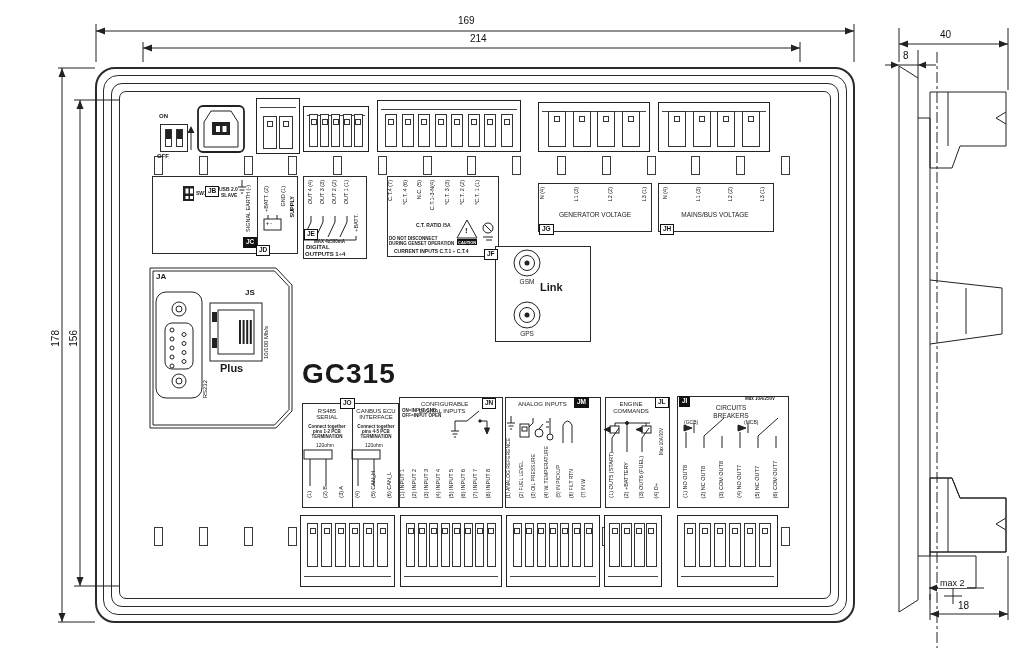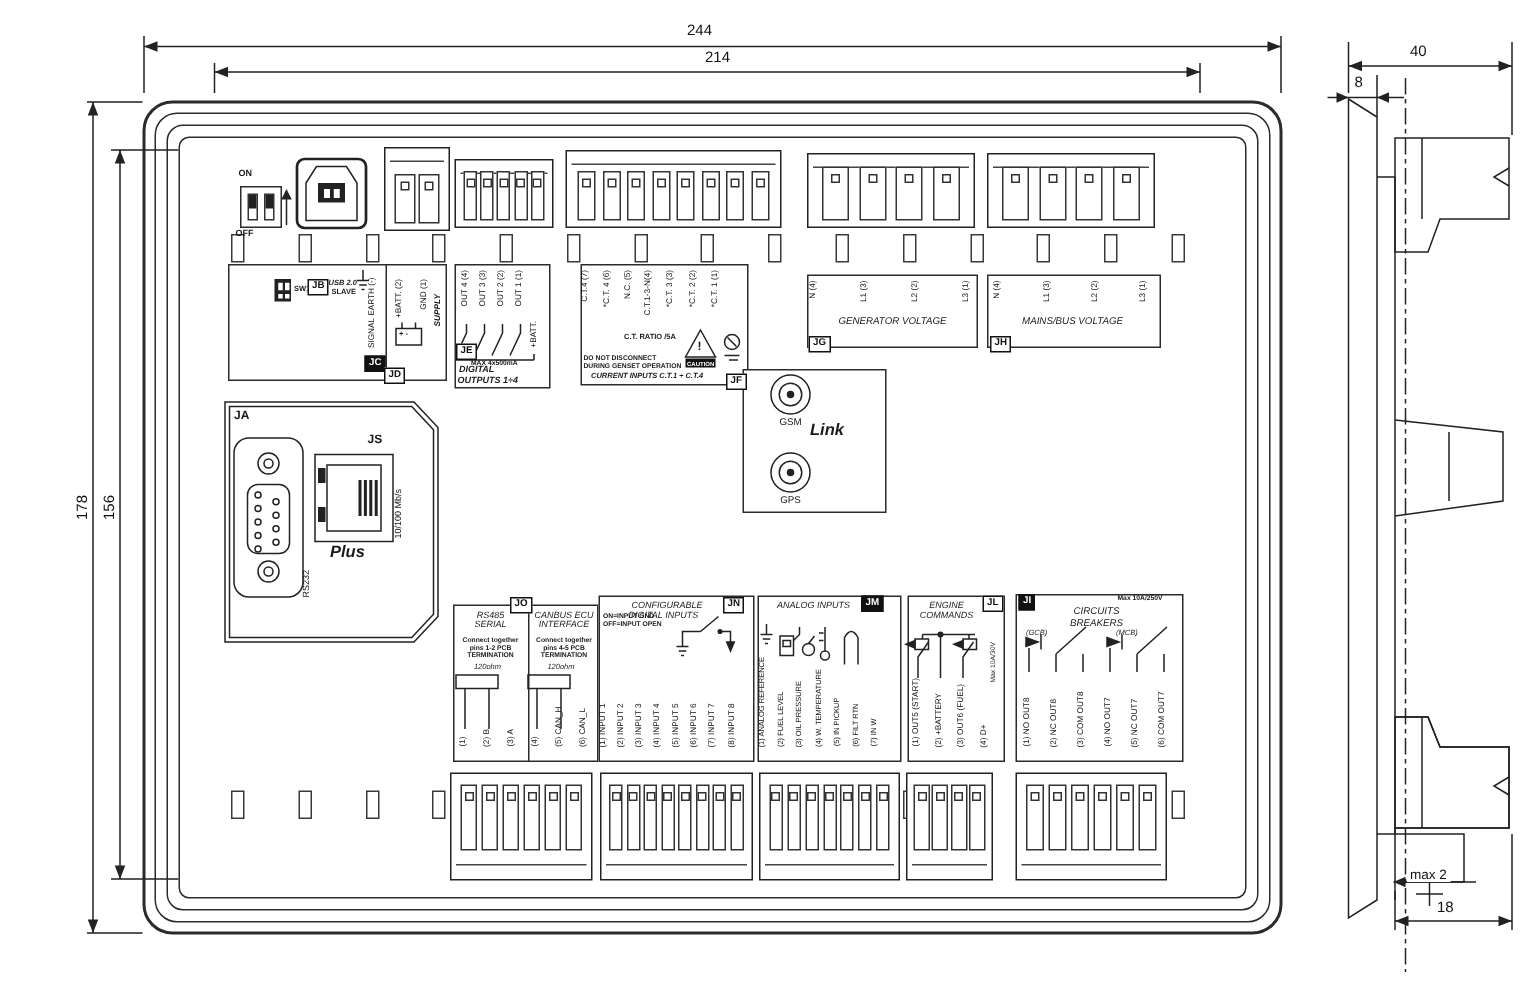--- a/index.html
+++ b/index.html
@@ -8,21 +8,21 @@
   #canvas{position:relative;width:1024px;height:655px;background:#fff;overflow:hidden}
   .abs{position:absolute}
   .frame{position:absolute;border:1.4px solid #2b2b2b;background:#fff}
   .box{position:absolute;border:1px solid #2b2b2b;background:#fff}
   .vl{position:absolute;writing-mode:vertical-rl;transform:rotate(180deg);font-size:5.5px;line-height:1.05;white-space:nowrap;color:#111}
   .t45{font-size:4.5px;line-height:1.25}
   .t5{font-size:5px;line-height:1.2}
   .t6{font-size:6px;line-height:1.15}
   .t65{font-size:6.5px;line-height:1.15}
   .t8{font-size:8px;line-height:1.1}
-  .b{font-weight:bold}.it{font-style:italic}.ctr{text-align:center}
+  .b{font-weight:bold}.it{}.ctr{text-align:center}
   .tag{position:absolute;border:1px solid #111;font-weight:bold;font-size:6.5px;line-height:1;padding:1px 2px;background:#fff;color:#111;white-space:nowrap}
   .tag.inv{background:#111;color:#fff;border-color:#111}
   .blk{position:absolute;border:1.5px solid #222;background:#fff;display:flex;justify-content:space-evenly;align-items:flex-end;padding:4px 3px}
   .blk.bb{align-items:flex-start;padding-top:7px}
   .blk::before{content:"";position:absolute;left:3px;right:3px;top:8px;border-top:1px solid #444}
   .blk.bb::before{top:auto;bottom:9px;border-top:none;border-bottom:1px solid #444}
   .slot{position:relative;width:11px;height:33px;border:1.5px solid #333;background:#fff}
   .blk.bb .slot{height:44px}
   .blk.s9 .slot{width:9px}.blk.s12 .slot{width:12px}.blk.s14 .slot{width:14px}.blk.s18 .slot{width:18px;height:36px}
   .screw{width:6px;height:6px;border:1px solid #333;margin:4px auto 0 auto}
@@ -370,20 +370,21 @@
   <div class="abs t65" style="left:516px;top:278px;width:22px;text-align:center">GSM</div>
   <div class="abs b it" style="left:540px;top:281px;font-size:11px">Link</div>
   <div class="abs t65" style="left:516px;top:330px;width:22px;text-align:center">GPS</div>
 
   <div class="abs t8 b" style="left:156px;top:273px">JA</div>
   <div class="vl" style="left:202px;bottom:257px;font-size:6px">RS232</div>
   <div class="abs t8 b" style="left:245px;top:289px">JS</div>
   <div class="vl" style="left:263px;bottom:296px;font-size:6px">10/100 Mb/s</div>
   <div class="abs b it" style="left:220px;top:362px;font-size:11px">Plus</div>
 
+  <div class="abs b it" style="left:302px;top:358px;font-size:28px;letter-spacing:1px">GC315</div>
 
   <div class="tag" style="left:340px;top:398px">JO</div>
   <div class="abs t6 it ctr" style="left:303px;top:408px;width:48px">RS485</div>
   <div class="abs t6 it ctr" style="left:303px;top:414px;width:48px">SERIAL</div>
   <div class="abs t45 b ctr" style="left:303px;top:424px;width:48px">Connect together</div>
   <div class="abs t45 b ctr" style="left:303px;top:429px;width:48px">pins 1-2 PCB</div>
   <div class="abs t45 b ctr" style="left:303px;top:434px;width:48px">TERMINATION</div>
   <div class="abs t5 it ctr" style="left:303px;top:442px;width:44px">120ohm</div>
   <div class="vl" style="left:307px;bottom:157px">(1)</div>
   <div class="vl" style="left:323px;bottom:157px">(2) B</div>
@@ -541,21 +542,21 @@
         <div class="screw"></div>
       </div>
       <div class="slot">
         <div class="screw"></div>
       </div>
       <div class="slot">
         <div class="screw"></div>
       </div>
   </div>
 
-  <div class="dim" style="left:456px;top:15px">244</div>
+  <div class="dim" style="left:456px;top:15px">169</div>
   <div class="dim" style="left:468px;top:33px">214</div>
   <div class="vdim" style="left:50px;top:328px">178</div>
   <div class="vdim" style="left:68px;top:328px">156</div>
   <div class="dim" style="left:938px;top:29px">40</div>
   <div class="dim" style="left:901px;top:50px">8</div>
   <div class="dim" style="left:938px;top:578px;font-size:9px">max 2</div>
   <div class="dim" style="left:956px;top:600px">18</div>
 
 </div>
 

